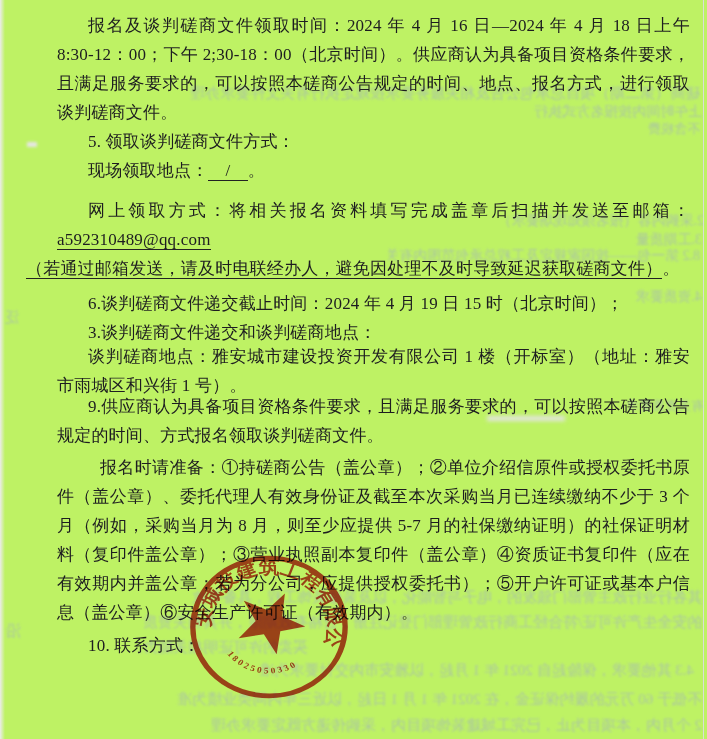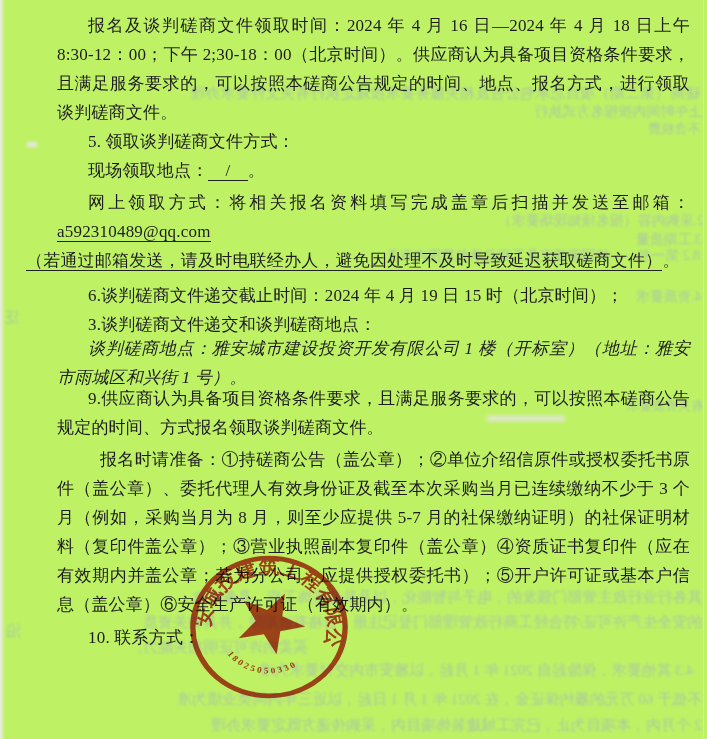--- a/index.html
+++ b/index.html
@@ -16,24 +16,24 @@
     width:707px;box-sizing:border-box;
     padding:11px 17px 0 57px;
     font-size:17px;line-height:29px;
     color:#1d1d20;
     text-align:justify;
     letter-spacing:.2px;
   }
   .doc p{margin:0;text-indent:31px;}
   .doc p.hang{text-indent:-47px;padding-left:16px;}
   .doc p.bigind{text-indent:43px;}
-  #p4{margin-top:3px;}
+  #p4{margin-top:11px;}
   #p6{margin-top:6px;}
   #p9{margin-top:2px;}
-  #p10{margin-top:-5px;font-style:italic;}
+  #p10{margin-top:-5px;}
   #p11{margin-top:-8px;}
   #p12{margin-top:3px;}
   #p13{margin-top:4px;}
   .u{border-bottom:1.3px solid #222;padding-bottom:0px;}
   
   .bleed{
     position:absolute;
     color:#9fadc4;
     opacity:.62;
     filter:blur(1.2px);

